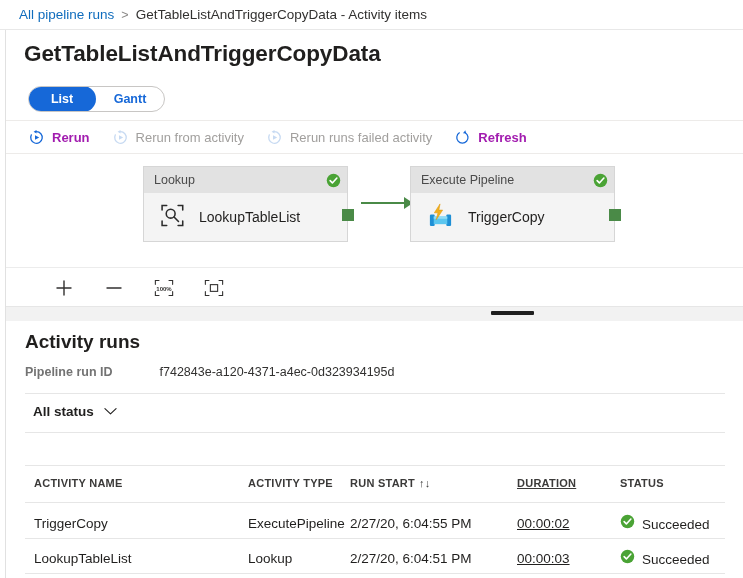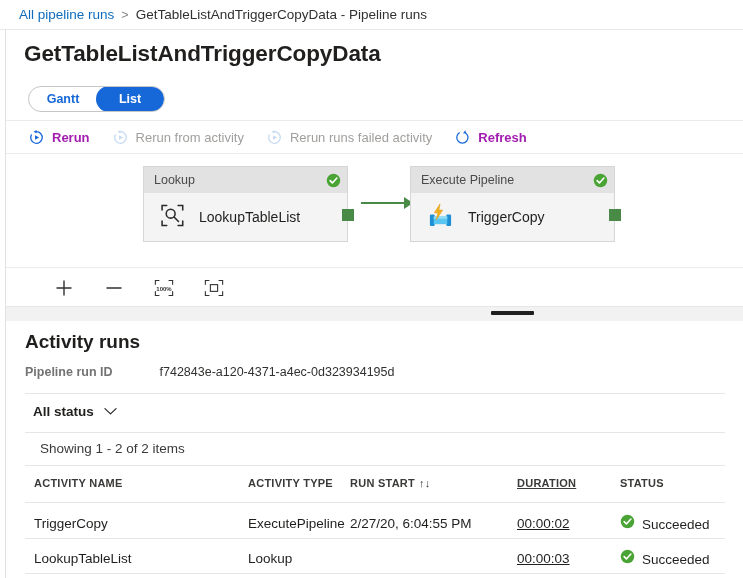--- a/index.html
+++ b/index.html
@@ -194,30 +194,30 @@
   .c-stat { left: 620px; }
 </style>
 </head>
 <body>
 
 <div class="root">
 
   <div class="breadcrumb">
     <span class="crumb-link">All pipeline runs</span>
     <span class="crumb-sep">&gt;</span>
-    <span class="crumb-current">GetTableListAndTriggerCopyData - Pipeline runs</span>
+    <span class="crumb-current">GetTableListAndTriggerCopyData - Activity items</span>
   </div>
 
   <div class="left-rail"></div>
 
   <div class="page-title">GetTableListAndTriggerCopyData</div>
 
   <div class="view-toggle">
+    <div class="toggle-opt active">List</div>
     <div class="toggle-opt inactive">Gantt</div>
-    <div class="toggle-opt active">List</div>
   </div>
 
   <div class="cmdbar">
 
     <div class="cmd enabled">
       <span>
         <svg width="17" height="17" viewBox="0 0 20 20">
           <path d="M10 3.2 A6.8 6.8 0 1 1 3.9 6.9" fill="none" stroke="#1668d8" stroke-width="1.5" stroke-linecap="round"></path>
           <path d="M10 1.2 L10 5.2 L6.6 3.2 Z" fill="#1668d8"></path>
           <path d="M8.2 7.3 L13.2 10 L8.2 12.7 Z" fill="#1668d8"></path>
@@ -369,21 +369,20 @@
     <span>All status</span>
     <span>
       <svg width="13" height="9" viewBox="0 0 14 9">
         <path d="M1 1.5 L7 7 L13 1.5" fill="none" stroke="#201f1e" stroke-width="1.2" stroke-linecap="round" stroke-linejoin="round"></path>
       </svg>
     </span>
   </div>
 
   <div class="divider d2"></div>
 
-  <div class="showing">Showing 1 - 2 of 2 items</div>
 
   <div class="divider d3"></div>
 
   <div class="tbl-head">
     <span class="th c-name">ACTIVITY NAME</span>
     <span class="th c-type">ACTIVITY TYPE</span>
     <span class="th c-start">
       <span>RUN START</span><span class="sort-ar">↑↓</span>
     </span>
     <span class="th c-dur">DURATION</span>
@@ -406,20 +405,21 @@
       </span>
       <span>Succeeded</span>
     </span>
   </div>
 
   <div class="divider d5"></div>
 
   <div class="trow row2">
     <span class="td c-name">LookupTableList</span>
     <span class="td c-type">Lookup</span>
+    <span class="td c-start">2/27/20, 6:04:51 PM</span>
     <span class="td c-dur">00:00:03</span>
     <span class="td c-stat td-status">
       <span>
         <svg width="15" height="15" viewBox="0 0 16 16">
           <circle cx="8" cy="8" r="7.2" fill="#4aa335"></circle>
           <path d="M4.4 8.2 L6.8 10.6 L11.6 5.4" fill="none" stroke="#fff" stroke-width="1.7" stroke-linecap="round" stroke-linejoin="round"></path>
         </svg>
       </span>
       <span>Succeeded</span>
     </span>

